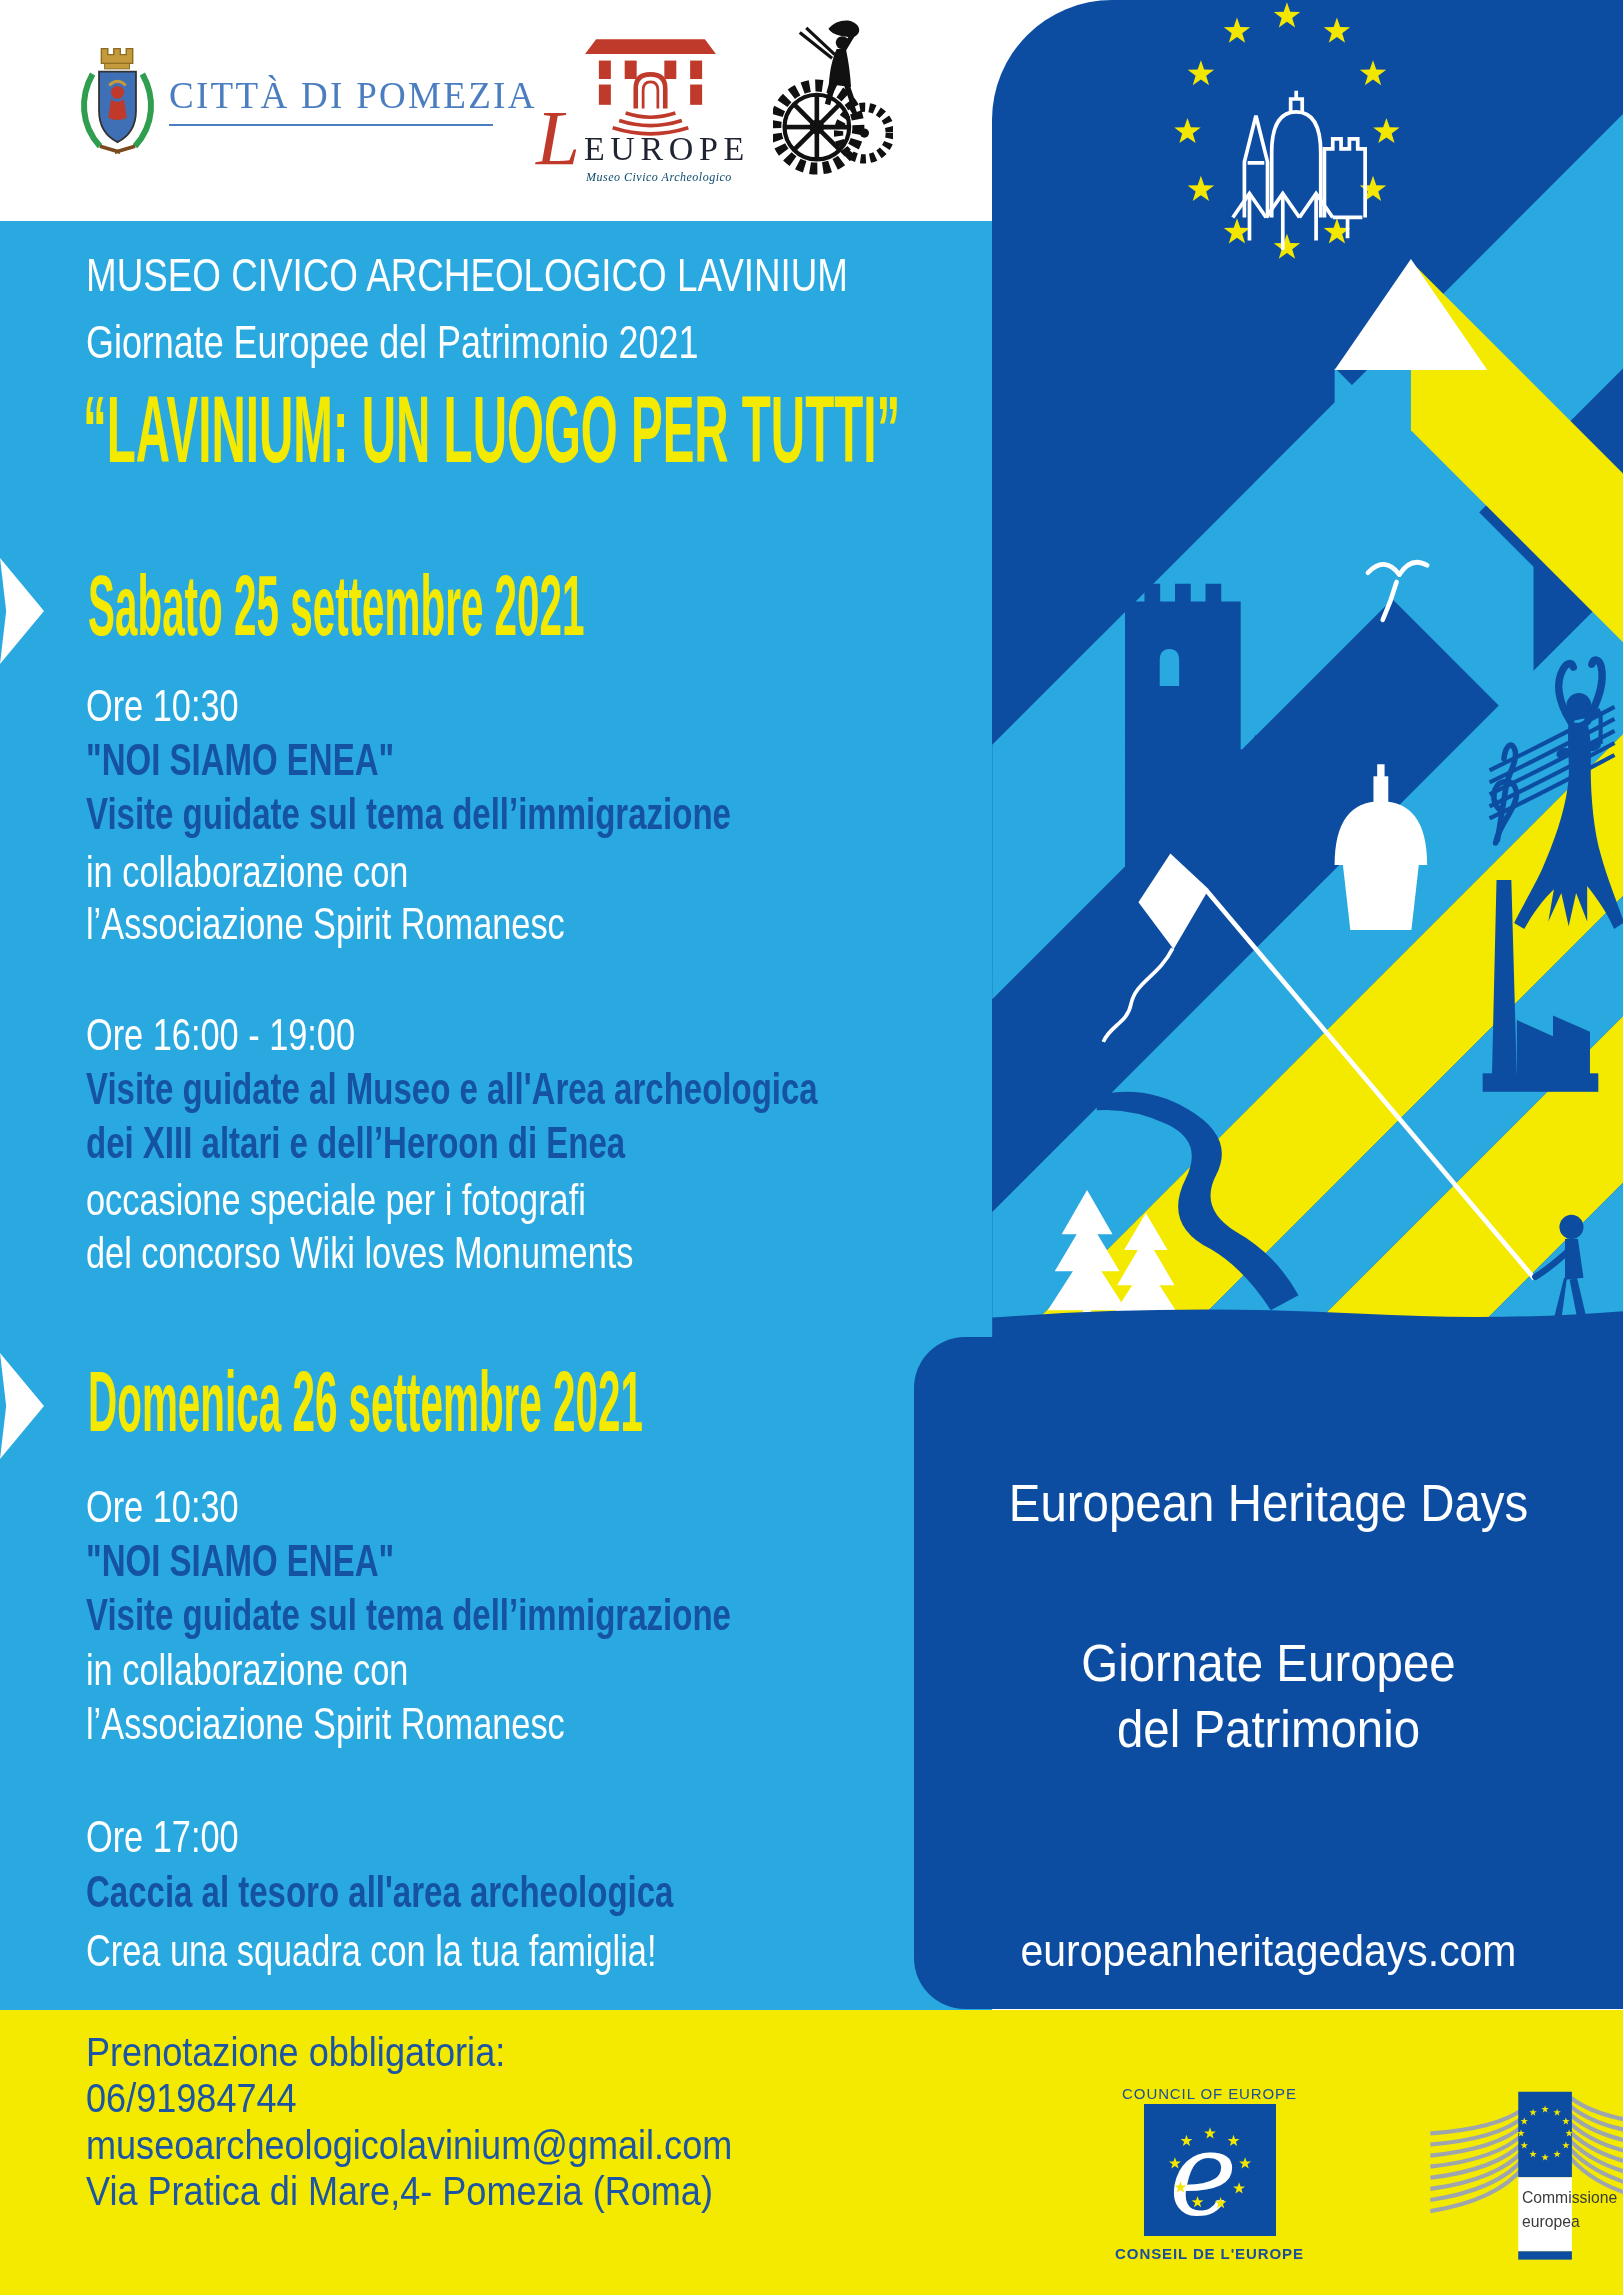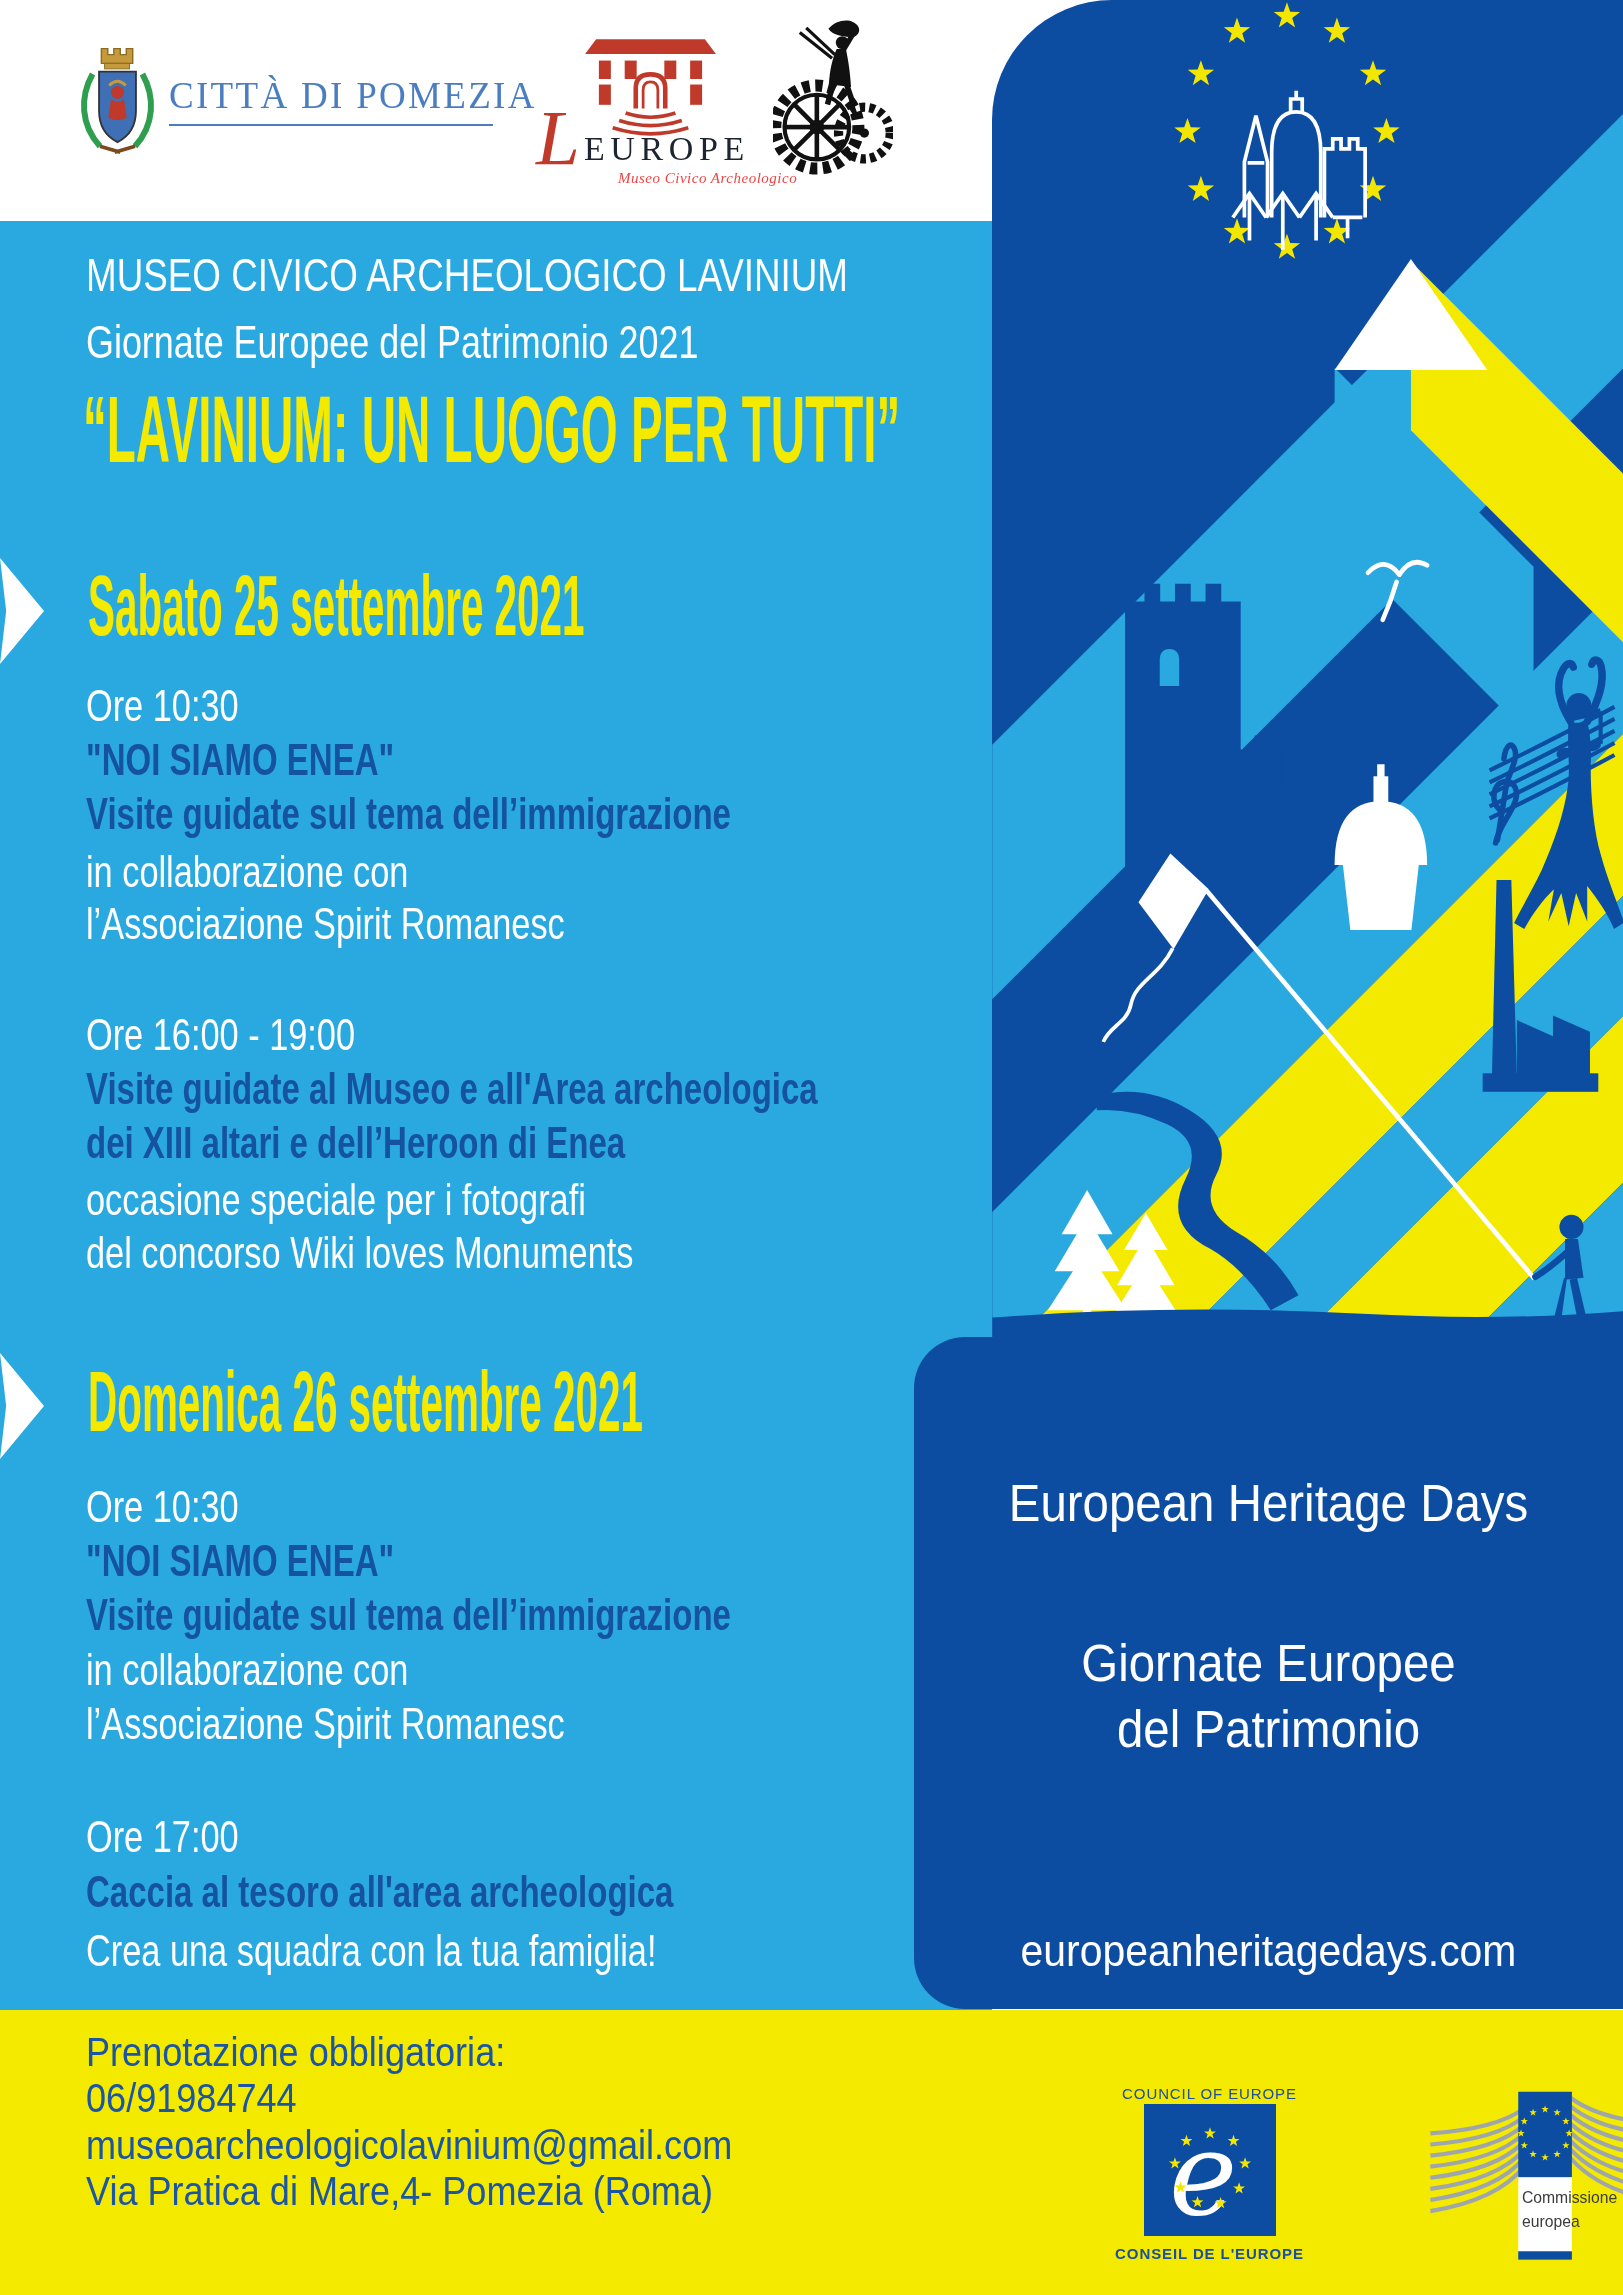--- a/index.html
+++ b/index.html
@@ -30,22 +30,22 @@
   .foot-t{position:absolute;left:86px;white-space:nowrap;color:#1B55A3;font-size:41px;line-height:1;
           transform:scaleX(.88);transform-origin:left top;font-family:"Liberation Sans",sans-serif;}
   
   .pomezia-text{position:absolute;left:169px;top:74px;font-family:"Liberation Serif",serif;
                 font-size:37px;letter-spacing:2.3px;color:#4B7EC0;}
   .pomezia-rule{position:absolute;left:169px;top:124px;width:324px;height:1.9px;background:#4B7EC0;}
   .lav-L{position:absolute;left:536px;top:93px;font-family:"Liberation Serif",serif;font-style:italic;
          font-size:79px;color:#C03A2B;}
   .lav-rest{position:absolute;left:584px;top:130px;font-family:"Liberation Serif",serif;
             font-size:34px;letter-spacing:5.6px;color:#1E2430;}
-  .lav-sub{position:absolute;left:618px;top:170px;font-family:"Liberation Serif",serif;font-style:italic;
-           font-size:15px;color:#ef4444;letter-spacing:0.5px;}
+  .lav-sub{position:absolute;left:586px;top:170px;font-family:"Liberation Serif",serif;font-style:italic;
+           font-size:12px;color:#0c4a6e;letter-spacing:0.5px;}
   .coe-wrap{position:absolute;left:1101px;top:2085px;width:217px;height:190px;}
   .coe-txt{width:100%;text-align:center;color:#1B4E9B;font-size:15px;letter-spacing:0.9px;
            font-family:"Liberation Sans",sans-serif;}
   .ec-wrap{position:absolute;left:1428px;top:2064px;width:236px;height:222px;}
 </style>
 </head>
 <body>
 
 <div class="poster">
 

